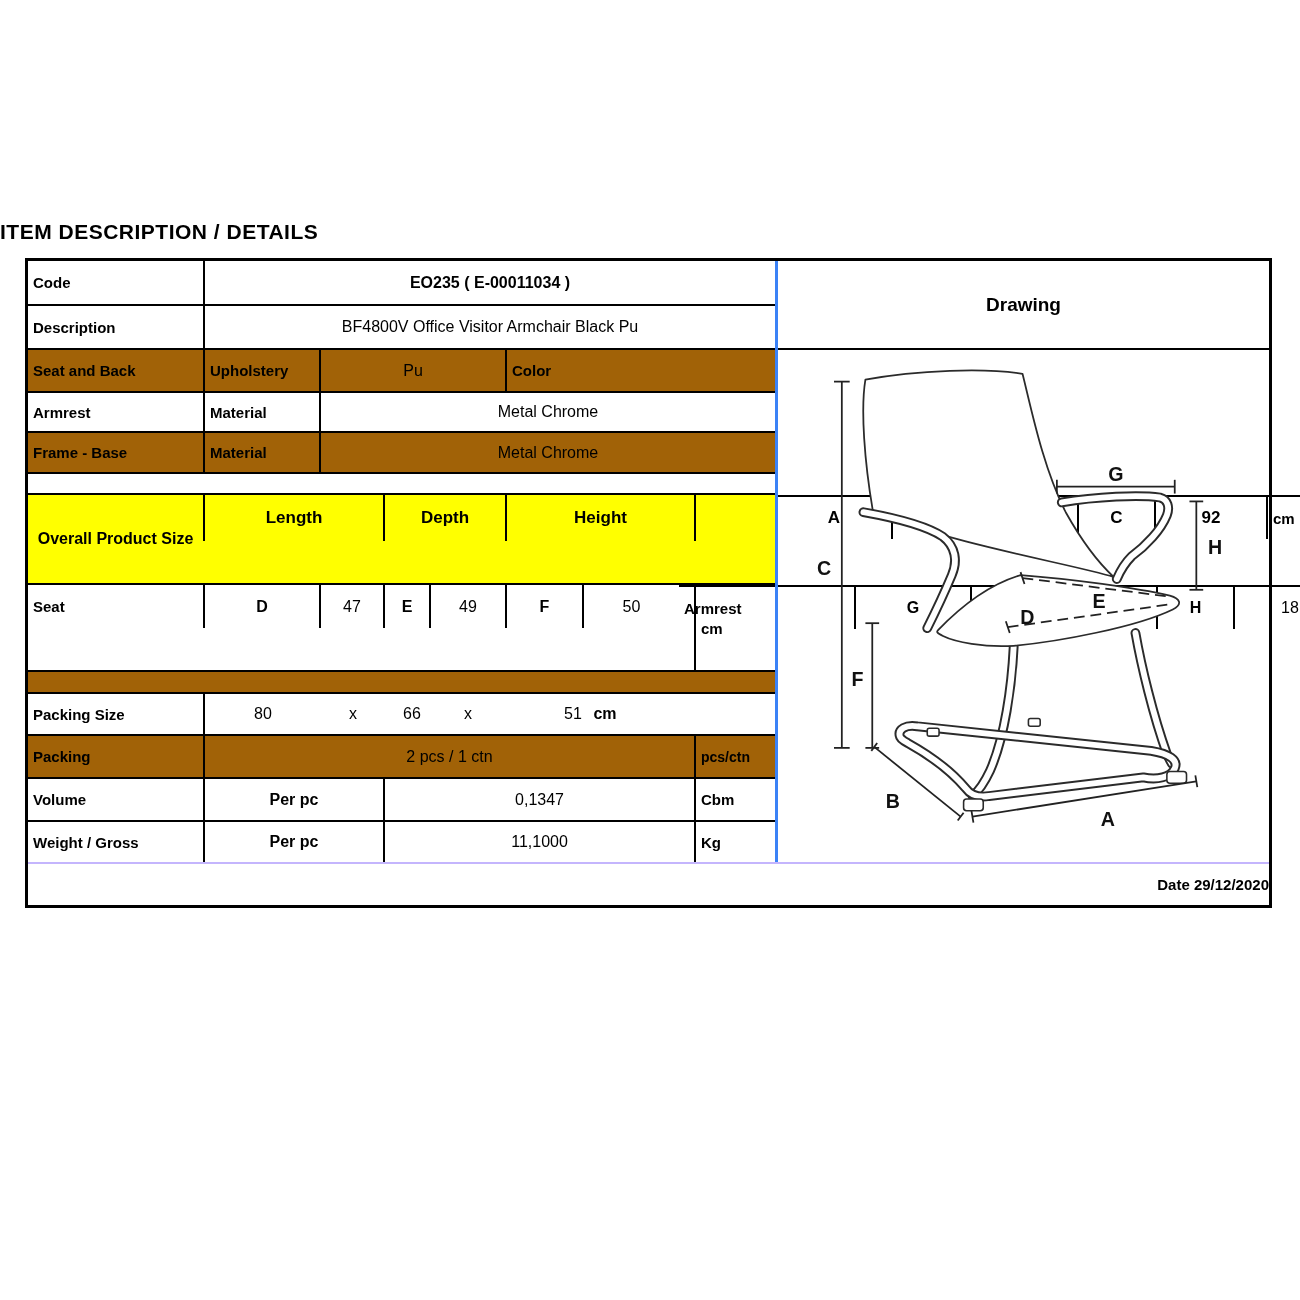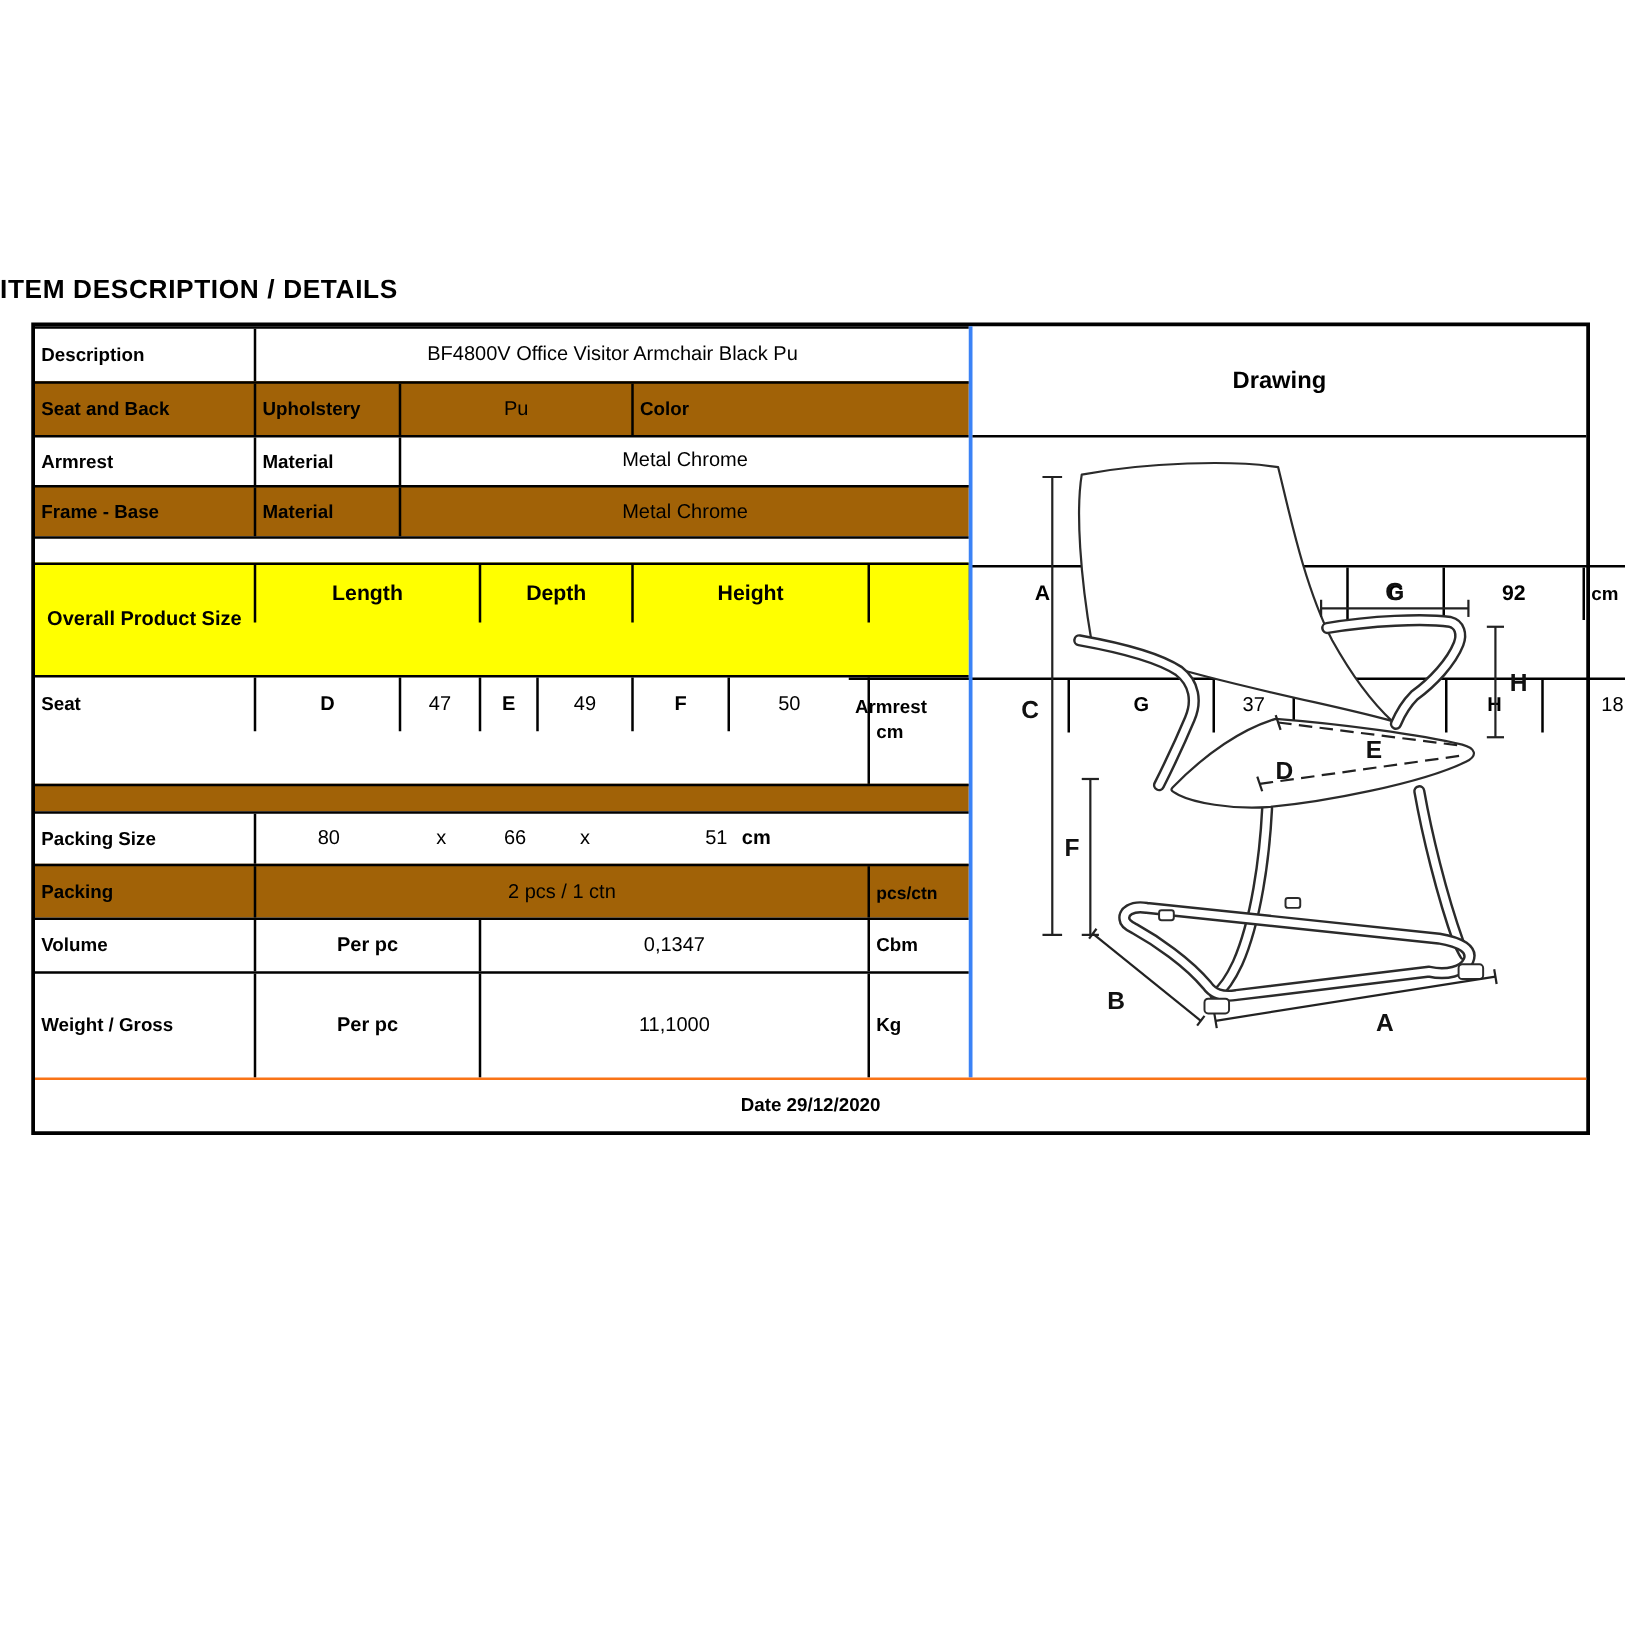--- a/index.html
+++ b/index.html
@@ -23,22 +23,22 @@
   .grey{background:#a16207}
   .yel{background:#ffff00}
   .ybig{font-weight:700;font-size:17px}
   .unit{font-weight:700;font-size:15px;padding-left:5px}
   .col{display:flex;flex-direction:row}
   .ps-cell{position:relative}
   .ps-cell span{position:absolute;top:50%;transform:translate(-50%,-50%);font-size:16px;white-space:nowrap}
   .d-head{height:87px;border-bottom:2px solid #000;display:flex;align-items:center;
           justify-content:center;font-weight:700;font-size:19px}
   .d-area{flex:1;min-height:0}
-  .date-row{height:43px;border-top:2px solid #f97316;display:flex;align-items:center;
-            justify-content:center;font-weight:700;font-size:15px;box-sizing:border-box}
+  .date-row{height:43px;border-top:2px solid #c4b5fd;display:flex;align-items:center;
+            justify-content:flex-end;font-weight:700;font-size:15px;box-sizing:border-box}
   
   .outline{fill:#ffffff;stroke:#2b2b2b;stroke-width:1.8;stroke-linejoin:round}
   .to{fill:none;stroke:#2b2b2b;stroke-width:10;stroke-linecap:round;stroke-linejoin:round}
   .ti{fill:none;stroke:#ffffff;stroke-width:6;stroke-linecap:round;stroke-linejoin:round}
   .dim line{stroke:#222;stroke-width:1.8}
   .dim text{font-family:"Liberation Sans",sans-serif;font-weight:700;font-size:20px;fill:#111;
             text-anchor:middle;dominant-baseline:central}
   .dash{stroke:#2b2b2b;stroke-width:1.6;stroke-dasharray:11 6;fill:none}
   .foot{fill:#fff;stroke:#2b2b2b;stroke-width:1.6}
 </style>
@@ -47,20 +47,24 @@
 
 <div class="sheet">
 
   <div class="doc-title">ITEM DESCRIPTION / DETAILS</div>
 
   <div class="tbl">
     <div class="tbody">
 
       <div class="left">
 
+        <div class="row first" style="height:43px">
+          <div class="c lab" style="width:175px">Code</div>
+          <div class="c bl val ctr b" style="width:572px">EO235  ( E-00011034 )</div>
+        </div>
 
         <div class="row" style="height:44px">
           <div class="c lab" style="width:175px">Description</div>
           <div class="c bl val ctr" style="width:572px">BF4800V Office Visitor Armchair Black Pu</div>
         </div>
 
         <div class="row grey" style="height:43px">
           <div class="c lab" style="width:175px">Seat and Back</div>
           <div class="c bl lab" style="width:116px">Upholstery</div>
           <div class="c bl val ctr" style="width:186px">Pu</div>

